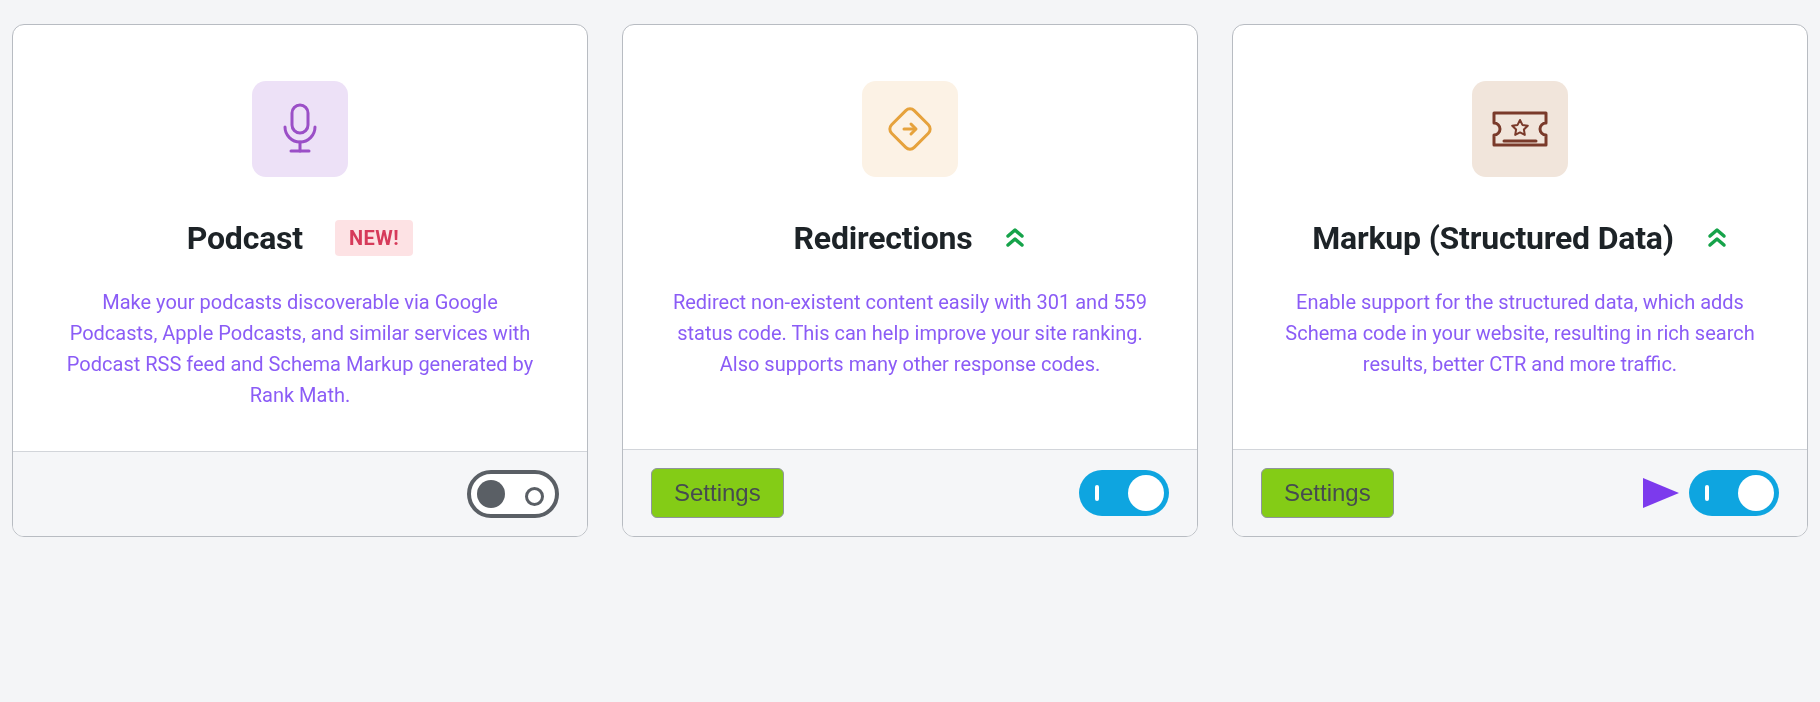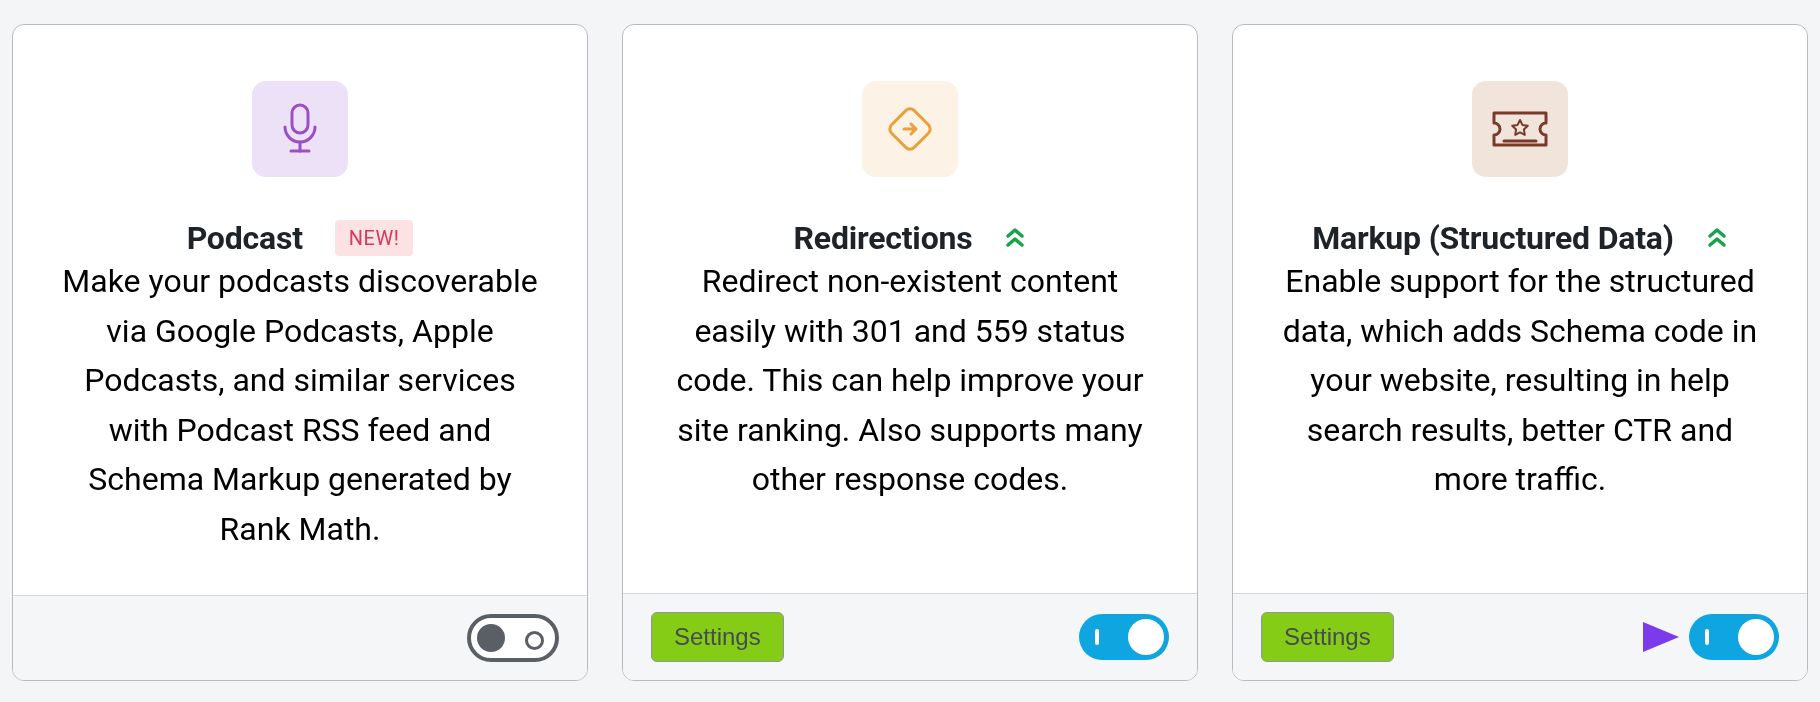--- a/index.html
+++ b/index.html
@@ -38,44 +38,45 @@
     margin-bottom: 42px;
   }
   .icon-tile.purple { background: #ede1f7; }
   .icon-tile.orange { background: #fcf2e5; }
   .icon-tile.brown  { background: #f1e5db; }
   .title-row {
     display: flex;
     align-items: center;
     justify-content: center;
     gap: 32px;
+    margin-bottom: 30px;
   }
   .card-title {
     font-size: 32px;
     font-weight: 700;
     color: #1d2327;
     letter-spacing: -0.2px;
   }
   .badge {
     background: #fde2e4;
     color: #d63a5a;
-    font-weight: 400;
+    font-weight: 700;
     font-size: 20px;
     padding: 6px 14px;
     border-radius: 4px;
     letter-spacing: 0.5px;
   }
   .chevrons {
     display: inline-flex;
     align-items: center;
   }
   .card-desc {
-    font-size: 32px;
+    font-size: 20px;
     line-height: 1.55;
-    color: #000000;
+    color: #8b5cf6;
   }
   .card-footer {
     border-top: 1px solid #d2d5da;
     background: #f5f6f8;
     padding: 18px 28px;
     display: flex;
     align-items: center;
     justify-content: space-between;
     min-height: 82px;
   }
@@ -216,21 +217,21 @@
             <line x1="16" y1="36" x2="48" y2="36"></line>
           </svg>
         </div><div class="title-row">
           <h2 class="card-title">Markup (Structured Data)</h2>
           <span class="chevrons">
             <svg width="22" height="24" viewBox="0 0 22 24" fill="none" stroke="#16a34a" stroke-width="3.5" stroke-linecap="round" stroke-linejoin="round">
               <polyline points="4,10 11,4 18,10"></polyline>
               <polyline points="4,19 11,13 18,19"></polyline>
             </svg>
           </span>
-        </div><p class="card-desc">Enable support for the structured data, which adds Schema code in your website, resulting in help search results, better CTR and more traffic.</p></div>
+        </div><p class="card-desc">Enable support for the structured data, which adds Schema code in your website, resulting in rich search results, better CTR and more traffic.</p></div>
       <div class="card-footer">
         <div class="footer-left">
           <button class="settings-btn">Settings</button>
         </div>
         <div class="footer-right">
           <div class="arrow-annotation"><svg width="110" height="46" viewBox="0 0 110 46">
               <defs>
                 <linearGradient id="ag" x1="0" y1="0" x2="1" y2="0">
                   <stop offset="0" stop-color="#8b5cf6" stop-opacity="0"></stop>
                   <stop offset="0.35" stop-color="#8b5cf6" stop-opacity="1"></stop>

